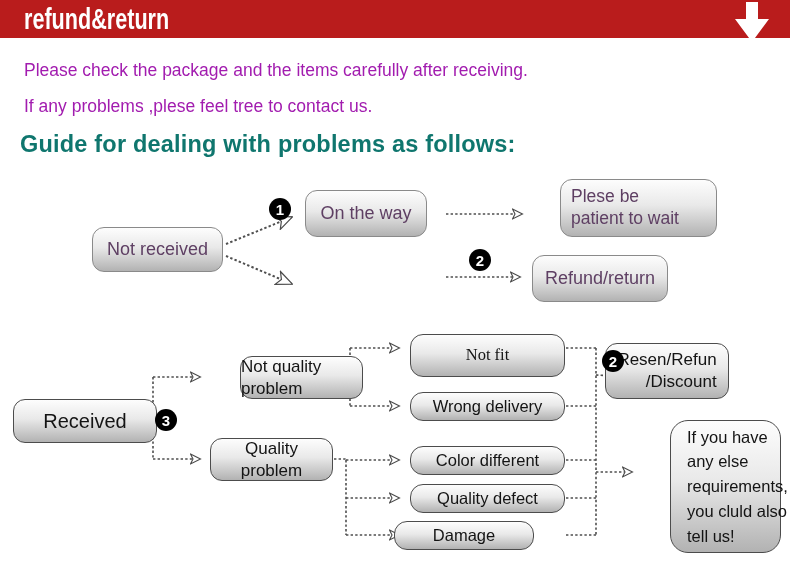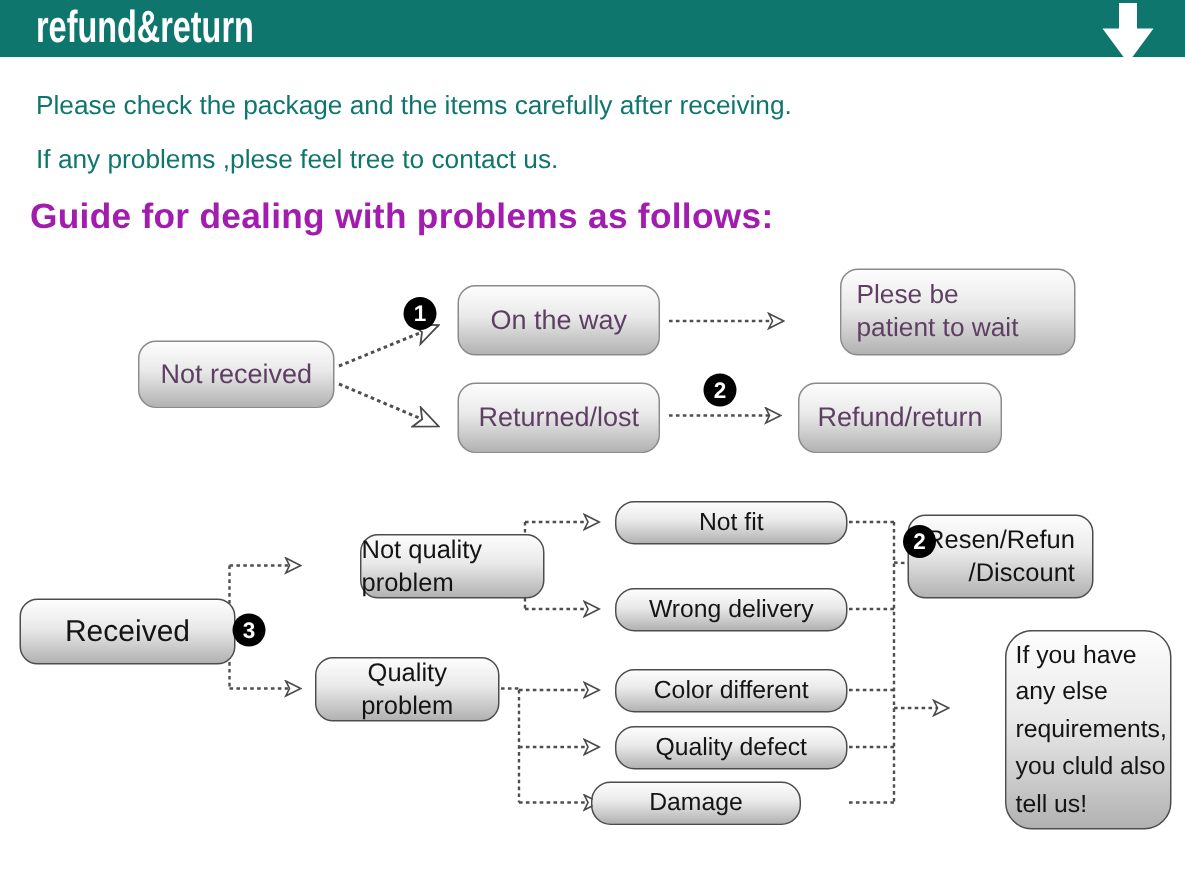--- a/index.html
+++ b/index.html
@@ -1,33 +1,33 @@
 <!DOCTYPE html>
 <html><head>
 <meta charset="utf-8">
 <style>
   html,body{margin:0;padding:0;background:#fff;}
   .page{
     position:relative;width:790px;height:585px;background:#fff;overflow:hidden;
     font-family:"Liberation Sans",sans-serif;
   }
   
-  .banner{position:absolute;left:0;top:0;width:790px;height:38px;background:#0f766e;}
+  .banner{position:absolute;left:0;top:0;width:790px;height:38px;background:#b91c1c;}
   .banner-title{
     position:absolute;left:24px;top:0;height:38px;line-height:37px;
     color:#fff;font-size:30px;font-weight:bold;letter-spacing:0px;
     transform:scaleX(.72);transform-origin:left center;white-space:nowrap;
   }
   .banner-arrow{position:absolute;right:21px;top:2px;overflow:visible;}
   
-  .intro{position:absolute;left:24px;margin:0;color:#0f766e;font-size:17.5px;white-space:nowrap;}
+  .intro{position:absolute;left:24px;margin:0;color:#a21caf;font-size:17.5px;white-space:nowrap;}
   .intro.l1{top:60px;}
   .intro.l2{top:96px;}
   .guide-heading{
-    position:absolute;left:20px;top:131px;margin:0;color:#a21caf;
+    position:absolute;left:20px;top:131px;margin:0;color:#0f766e;
     font-size:23.5px;font-weight:bold;white-space:nowrap;letter-spacing:.2px;
   }
   
   .connectors{position:absolute;left:0;top:0;}
   
   .node{
     position:absolute;box-sizing:border-box;
     background:linear-gradient(180deg,#fdfdfd 0%,#e9e9e9 45%,#b2b2b2 100%);
     border:1.5px solid #6e6e6e;border-radius:12px;
     display:flex;align-items:center;justify-content:center;
@@ -97,42 +97,41 @@
       <path d="M566,460 L596,460"></path>
       <path d="M566,498 L596,498"></path>
       <path d="M566,535 L596,535"></path>
       <path d="M596,348 L596,535"></path>
       <path d="M596,375 L633,377" marker-end="url(#ah)"></path>
       <path d="M596,472 L632,472" marker-end="url(#ah)"></path>
     </g>
   </svg>
 
   <div class="node f1" style="left:92px;top:227px;width:131px;height:45px;">Not received</div>
-  <div class="node f1" style="left:305px;top:190px;width:135px;height:47px;">On the way</div>
+  <div class="node f1" style="left:305px;top:190px;width:122px;height:47px;">On the way</div>
   <div class="node f1 leftalign" style="left:532px;top:179px;width:157px;height:58px;padding-left:10px;font-size:17.5px;">Plese be
 patient to wait</div>
-  <div class="node f1" style="left:305px;top:255px;width:135px;height:47px;">Returned/lost</div>
   <div class="node f1" style="left:532px;top:255px;width:136px;height:47px;">Refund/return</div>
 
   <div class="badge" style="left:269px;top:198px;">1</div>
   <div class="badge" style="left:469px;top:249px;">2</div>
 
   <div class="node f2" style="left:13px;top:399px;width:144px;height:44px;font-size:20px;">Received</div>
   <div class="node f2 leftalign" style="left:212px;top:356px;width:123px;height:43px;">Not quality
 problem</div>
   <div class="node f2" style="left:210px;top:438px;width:123px;height:43px;">Quality
 problem</div>
-  <div class="node f2 small" style="left:410px;top:334px;width:155px;height:29px;">Not fit</div>
+  <div class="node f2 small" style="left:410px;top:334px;width:155px;height:43px;font-family:Liberation Serif, serif;">Not fit</div>
   <div class="node f2 small" style="left:410px;top:392px;width:155px;height:29px;">Wrong delivery</div>
   <div class="node f2 small" style="left:410px;top:446px;width:155px;height:29px;">Color different</div>
   <div class="node f2 small" style="left:410px;top:484px;width:155px;height:29px;">Quality defect</div>
   <div class="node f2 small" style="left:394px;top:521px;width:140px;height:29px;">Damage</div>
   <div class="node f2" style="left:605px;top:343px;width:124px;height:56px;line-height:1.3;text-align:right;">Resen/Refun
 /Discount</div>
-  <div class="node f2 leftalign" style="left:642px;top:420px;width:111px;height:133px;padding-left:6px;font-size:16.5px;line-height:1.5;border-radius:18px;">If you have
+  <div class="node f2 leftalign" style="left:642px;top:420px;width:111px;height:133px;padding-left:16px;font-size:16.5px;line-height:1.5;border-radius:18px;">If you have
 any else
 requirements,
 you cluld also
 tell us!</div>
 
   <div class="badge" style="left:155px;top:409px;">3</div>
   <div class="badge" style="left:602px;top:350px;">2</div>
 
 </div>
 

